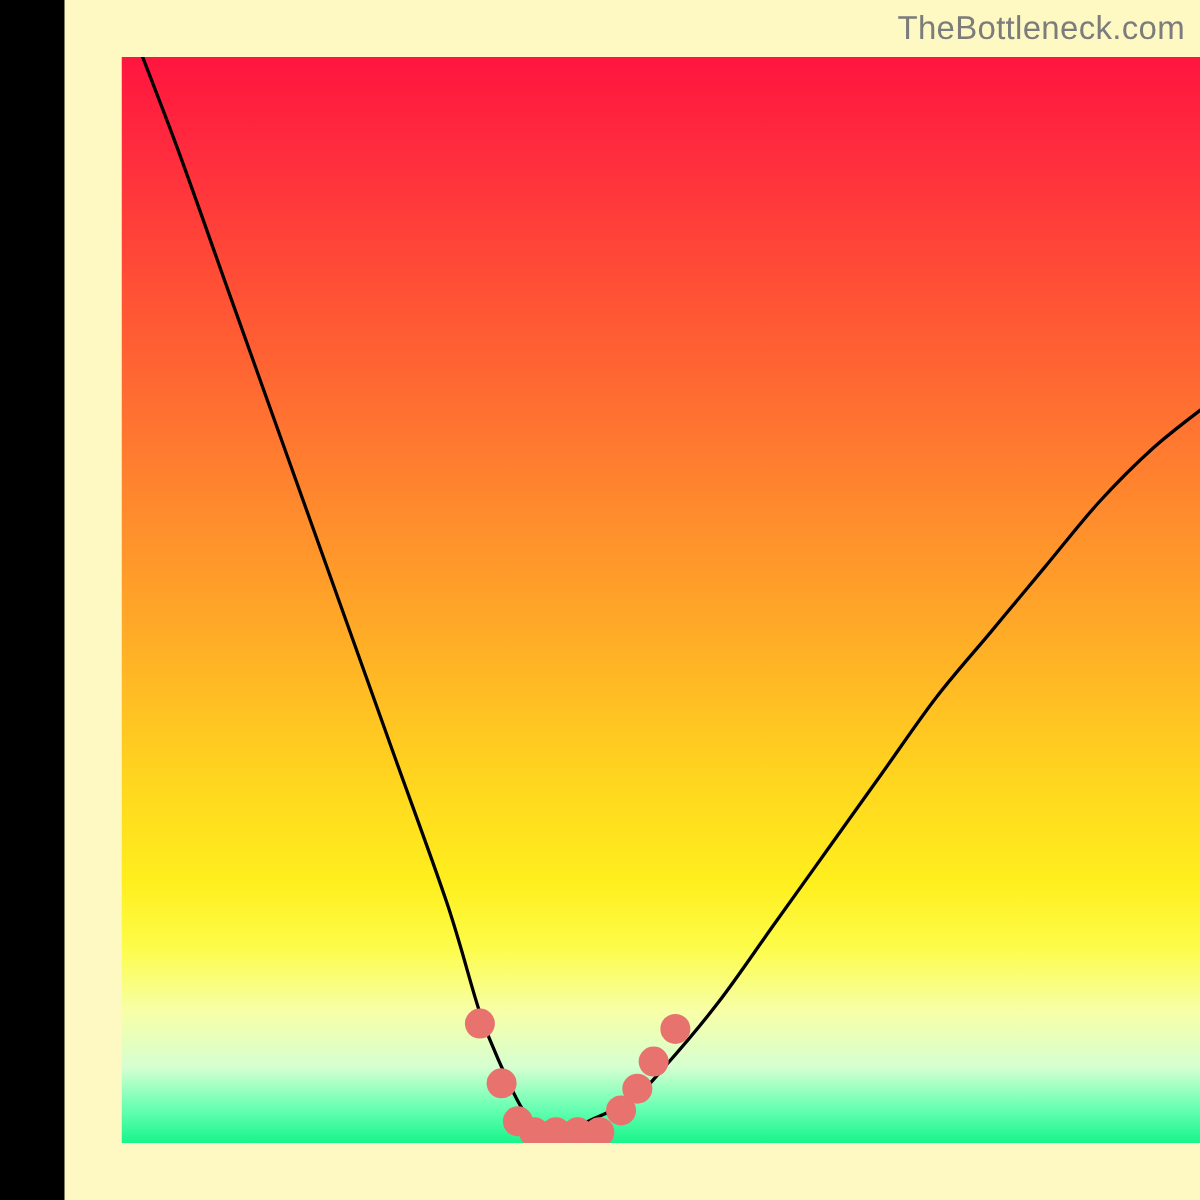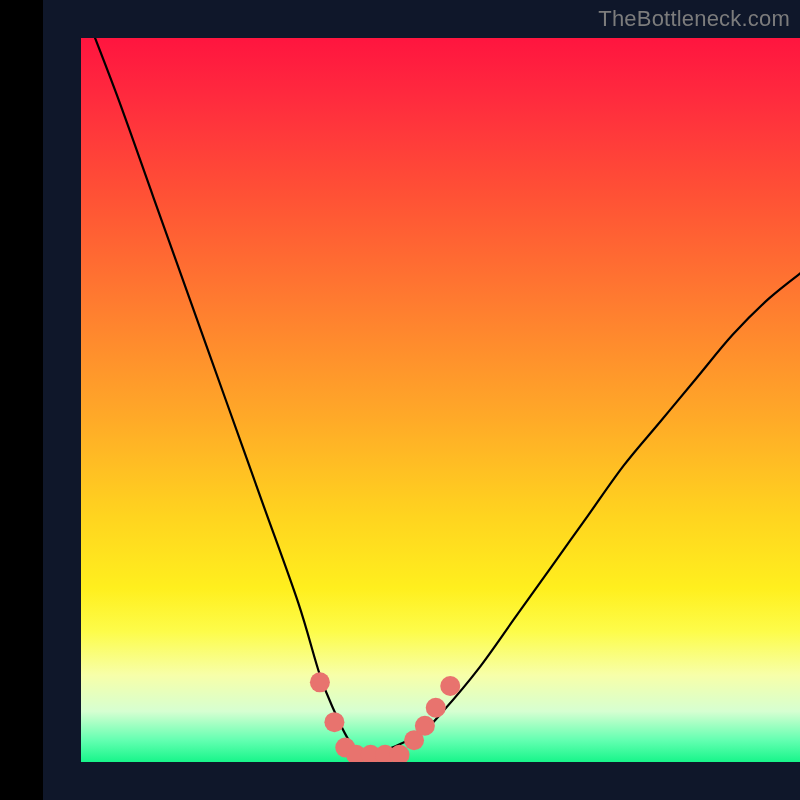--- a/index.html
+++ b/index.html
@@ -7,21 +7,21 @@
     padding: 0;
     width: 800px;
     height: 800px;
     background: #000;
     overflow: hidden;
     font-family: Arial, Helvetica, sans-serif;
   }
   .frame {
     position: absolute;
     inset: 0;
-    background: #0f172a;
+    background: #fef9c3;
     margin-left: 43px;
   }
   .plot-area {
     position: absolute;
     left: 38px;
     top: 38px;
     width: 724px;
     height: 724px;
     overflow: hidden;
   }

